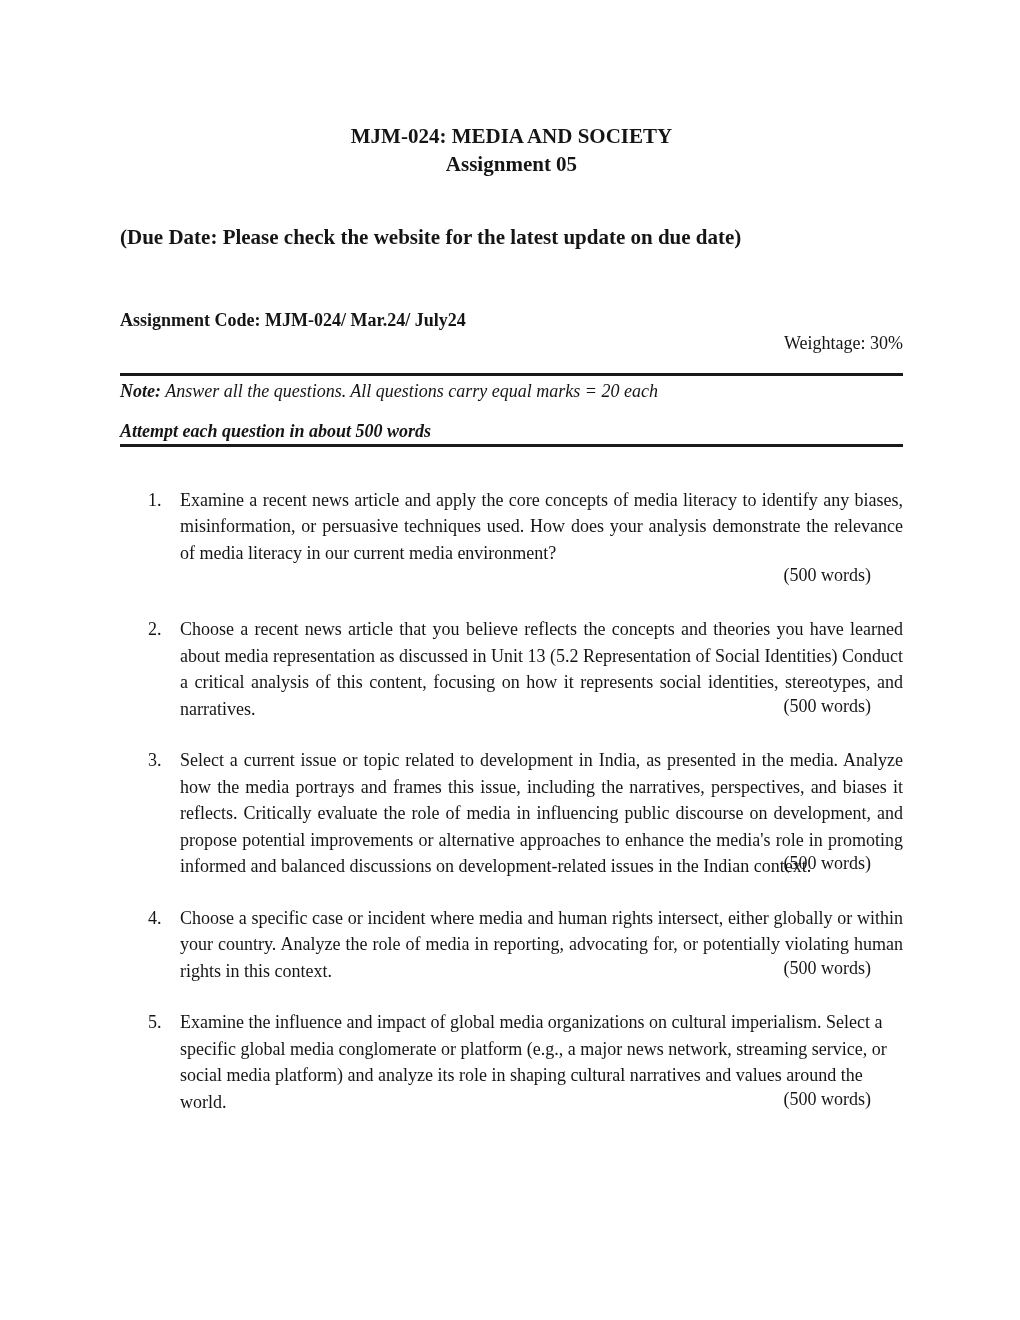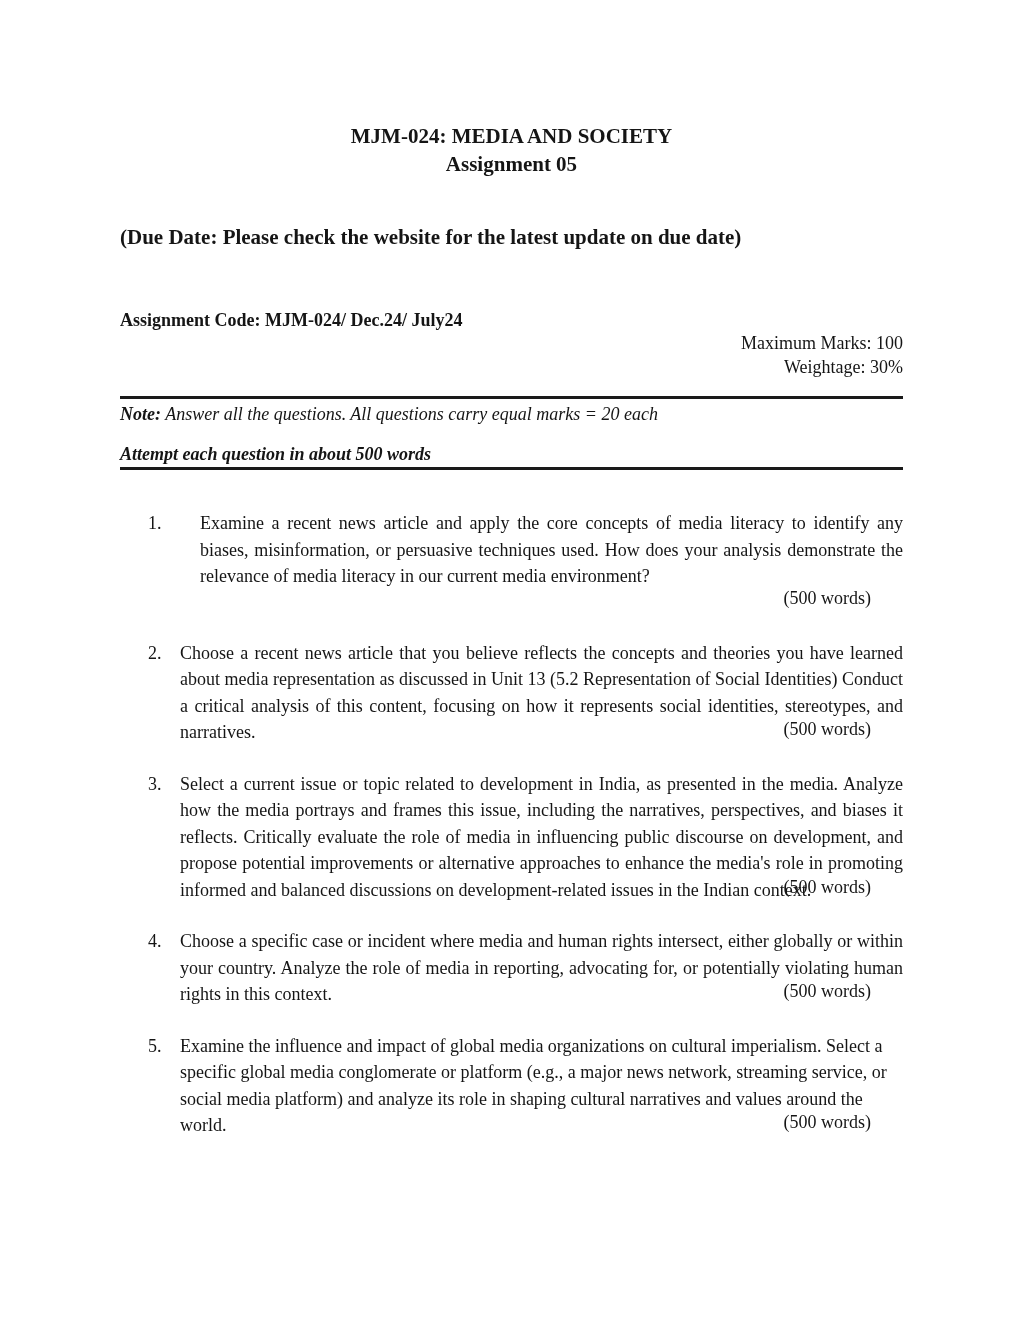--- a/index.html
+++ b/index.html
@@ -81,21 +81,20 @@
   .q-body {
     flex: 1;
     position: relative;
     text-align: justify;
   }
   .q-body.no-justify {
     text-align: left;
   }
   .q-body.words-own-line {
     padding-bottom: 25px;
-    margin-left: 20px;
   }
   .q-words {
     position: absolute;
     right: 32px;
     bottom: 3px;
     white-space: nowrap;
   }
 </style>
 </head>
 <body>
@@ -103,23 +102,22 @@
 <div class="page">
 
   <div class="title-block">
     <div>MJM-024: MEDIA AND SOCIETY</div>
     <div>Assignment 05</div>
   </div>
 
   <div class="due-date">(Due Date: Please check the website for the latest update on due date)</div>
 
   <div class="meta">
-    <div class="assignment-code">Assignment Code: MJM-024/ Dec.24/ July24</div>
+    <div class="assignment-code">Assignment Code: MJM-024/ Mar.24/ July24</div>
     <div class="marks-block">
-      <div>Maximum Marks: 100</div>
       <div>Weightage: 30%</div>
     </div>
   </div>
 
   <div class="note-box">
     <div class="note-line">
       <span class="note-label">Note:</span><span> Answer all the questions. All questions carry equal marks = 20 each</span>
     </div>
     <div class="attempt-line">Attempt each question in about 500 words</div>
   </div>

